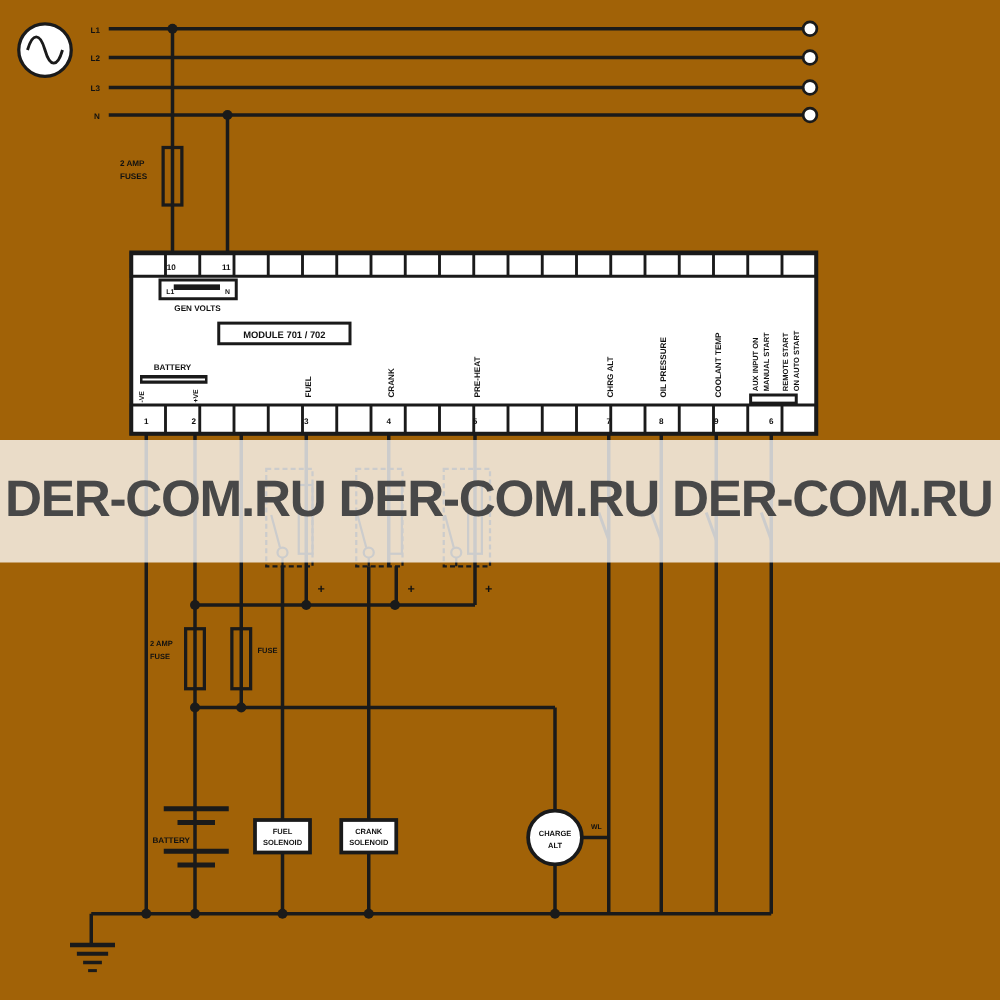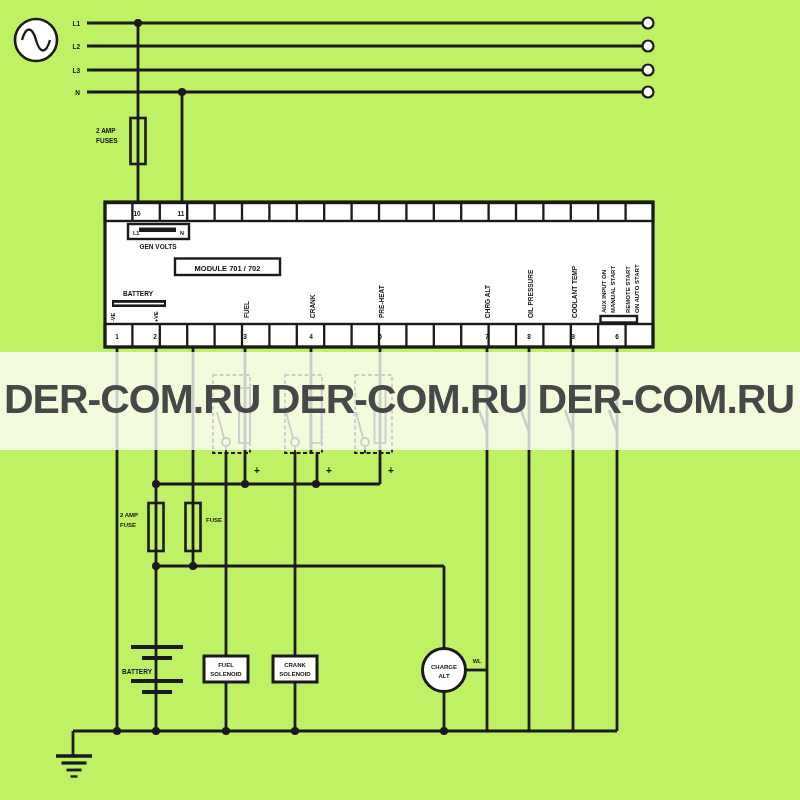--- a/index.html
+++ b/index.html
@@ -1,16 +1,16 @@
 <!DOCTYPE html>
 <html><head>
 <meta charset="utf-8">
 <style>
   html,body{margin:0;padding:0;background:#fff;}
-  .stage{position:relative;width:800px;height:800px;background:#bef264;overflow:hidden;
+  .stage{position:relative;width:800px;height:800px;background:#a16207;overflow:hidden;
          font-family:"Liberation Sans","DejaVu Sans",sans-serif;}
   svg{display:block}
   .t{font-family:"Liberation Sans","DejaVu Sans",sans-serif;font-weight:bold;fill:#111;}
   .s55{font-size:5.5px}.s6{font-size:6px}.s65{font-size:6.5px}
   .s75{font-size:7.5px}.s10{font-size:10px}
   .wm{font-size:41px;font-weight:bold;fill:#484848;letter-spacing:-1px;}
   .wire{stroke:#1a1a1a;fill:none;stroke-width:2.8;}
   .thin{stroke:#1a1a1a;fill:none;stroke-width:2.3;}
   .box{stroke:#1a1a1a;fill:#ffffff;stroke-width:2.4;}
   .comp{stroke:#1a1a1a;fill:#ffffff;stroke-width:3;}

